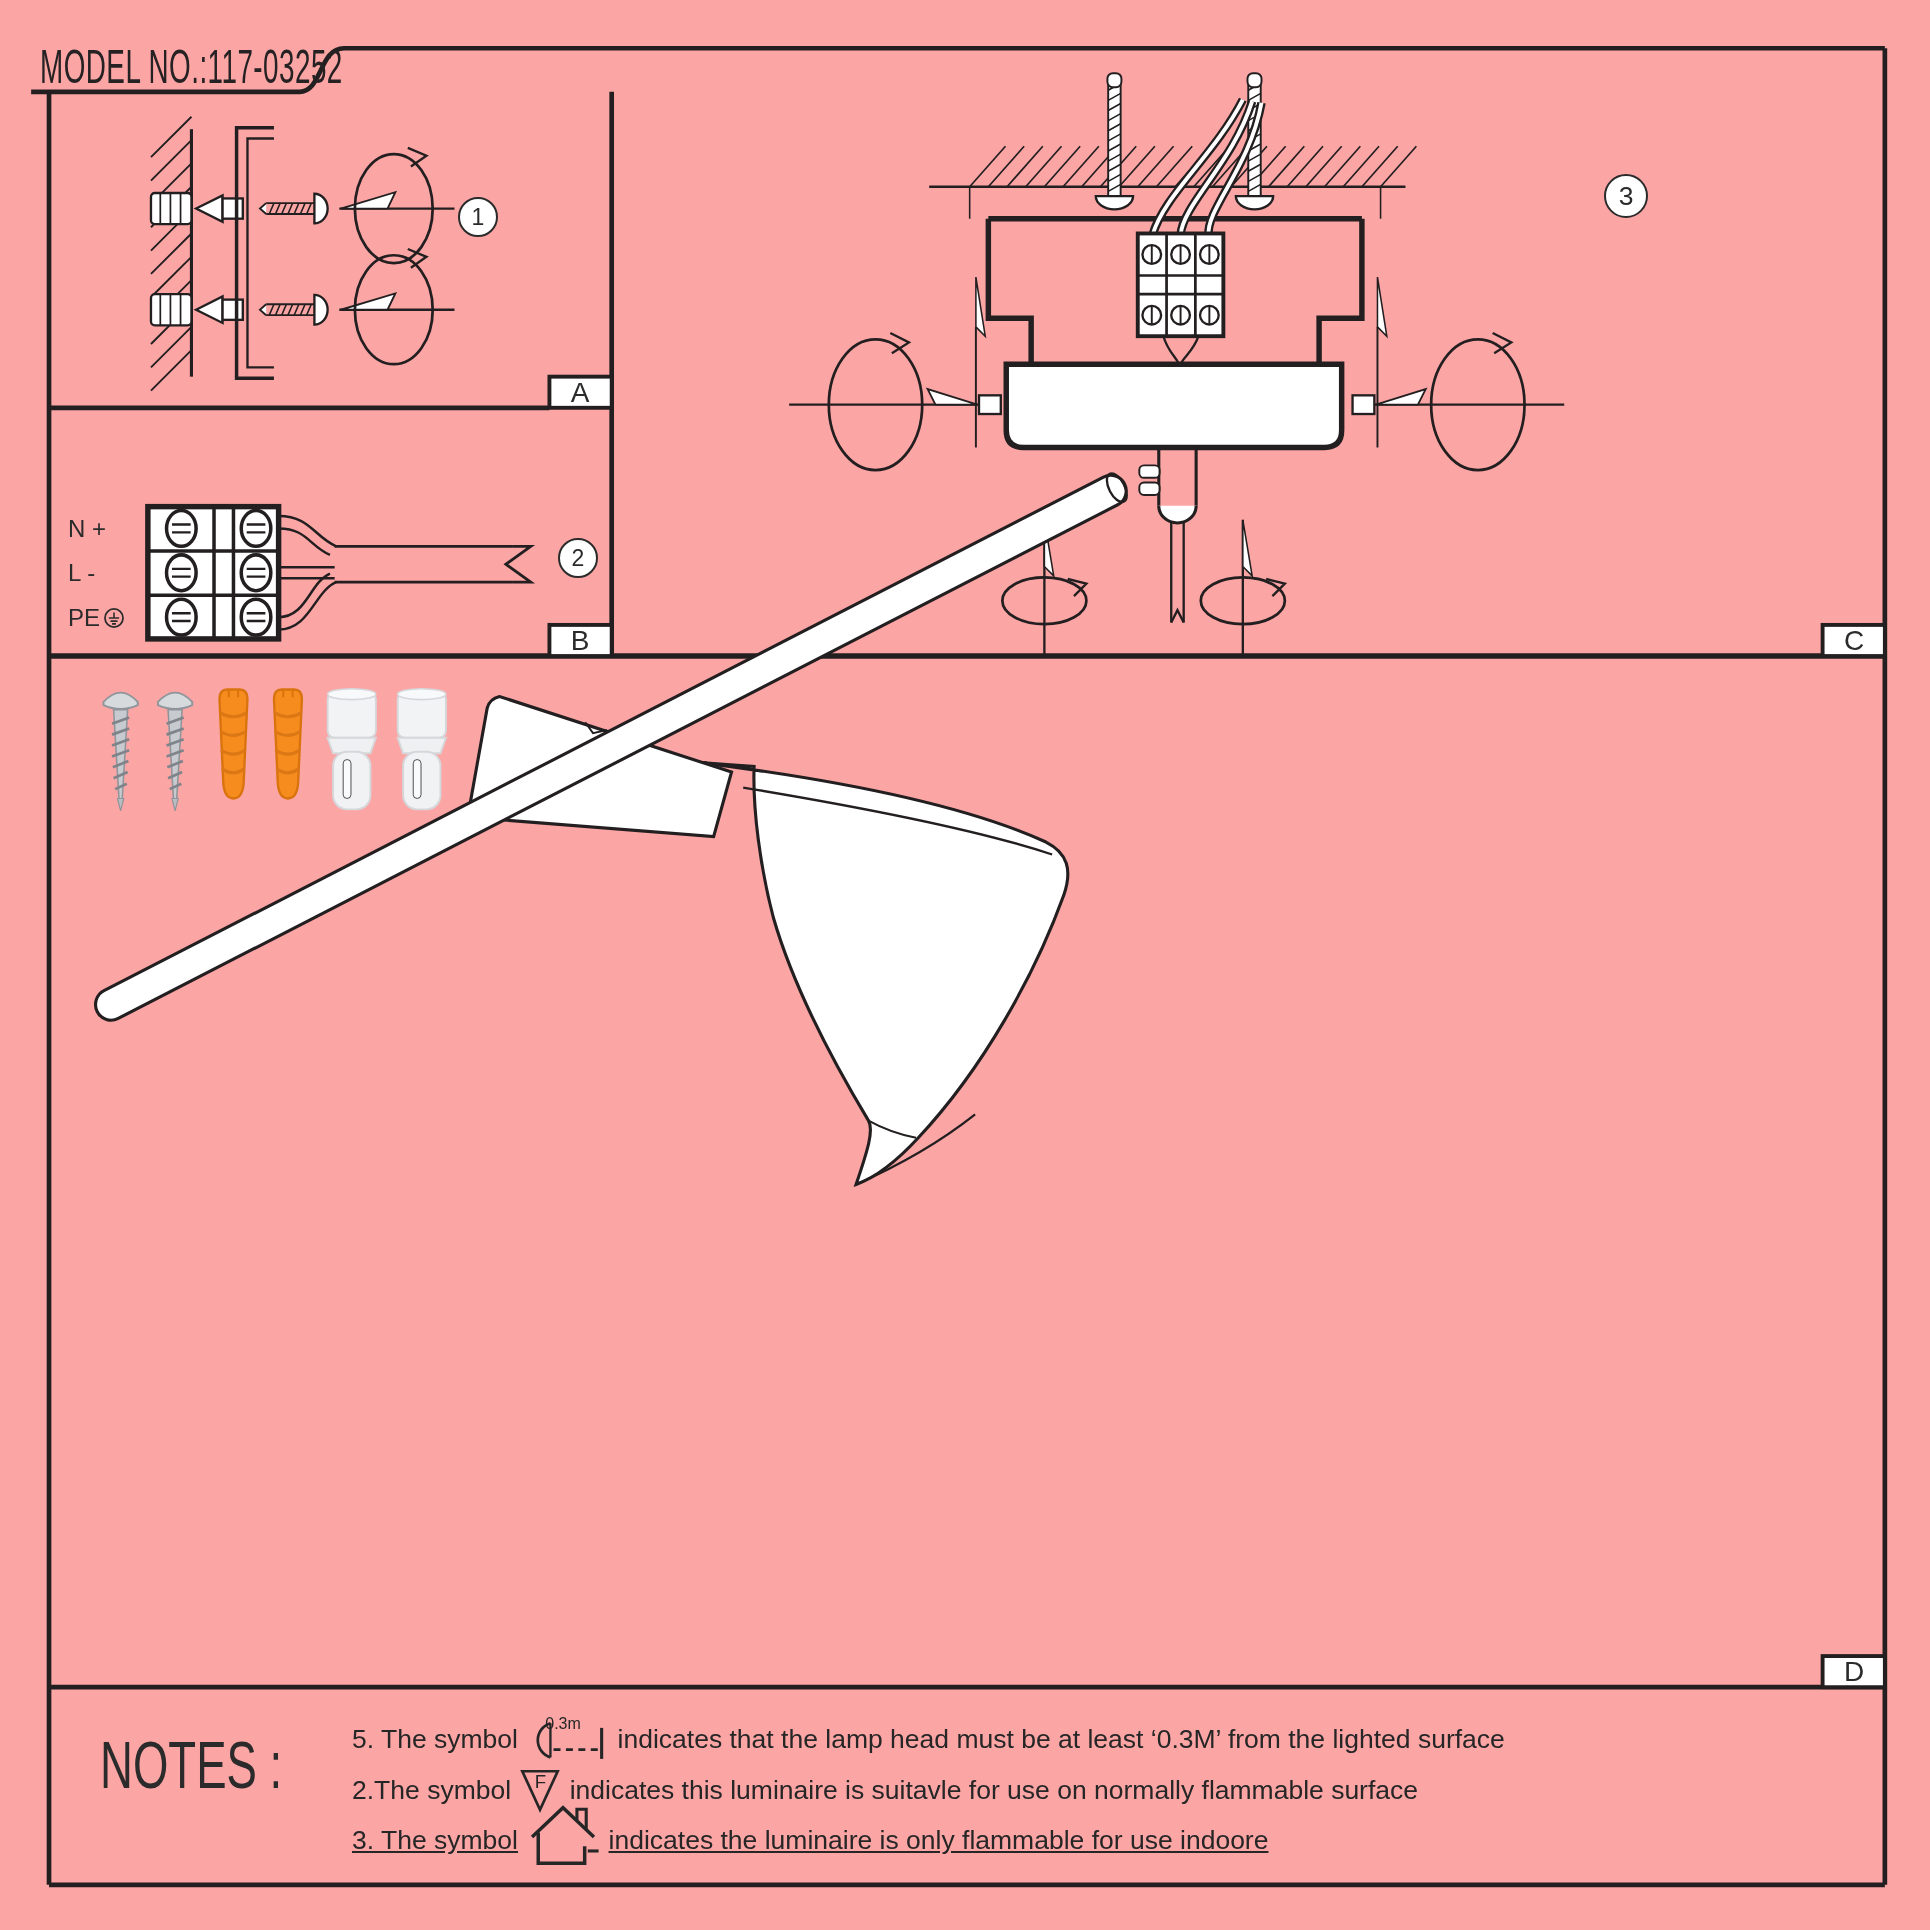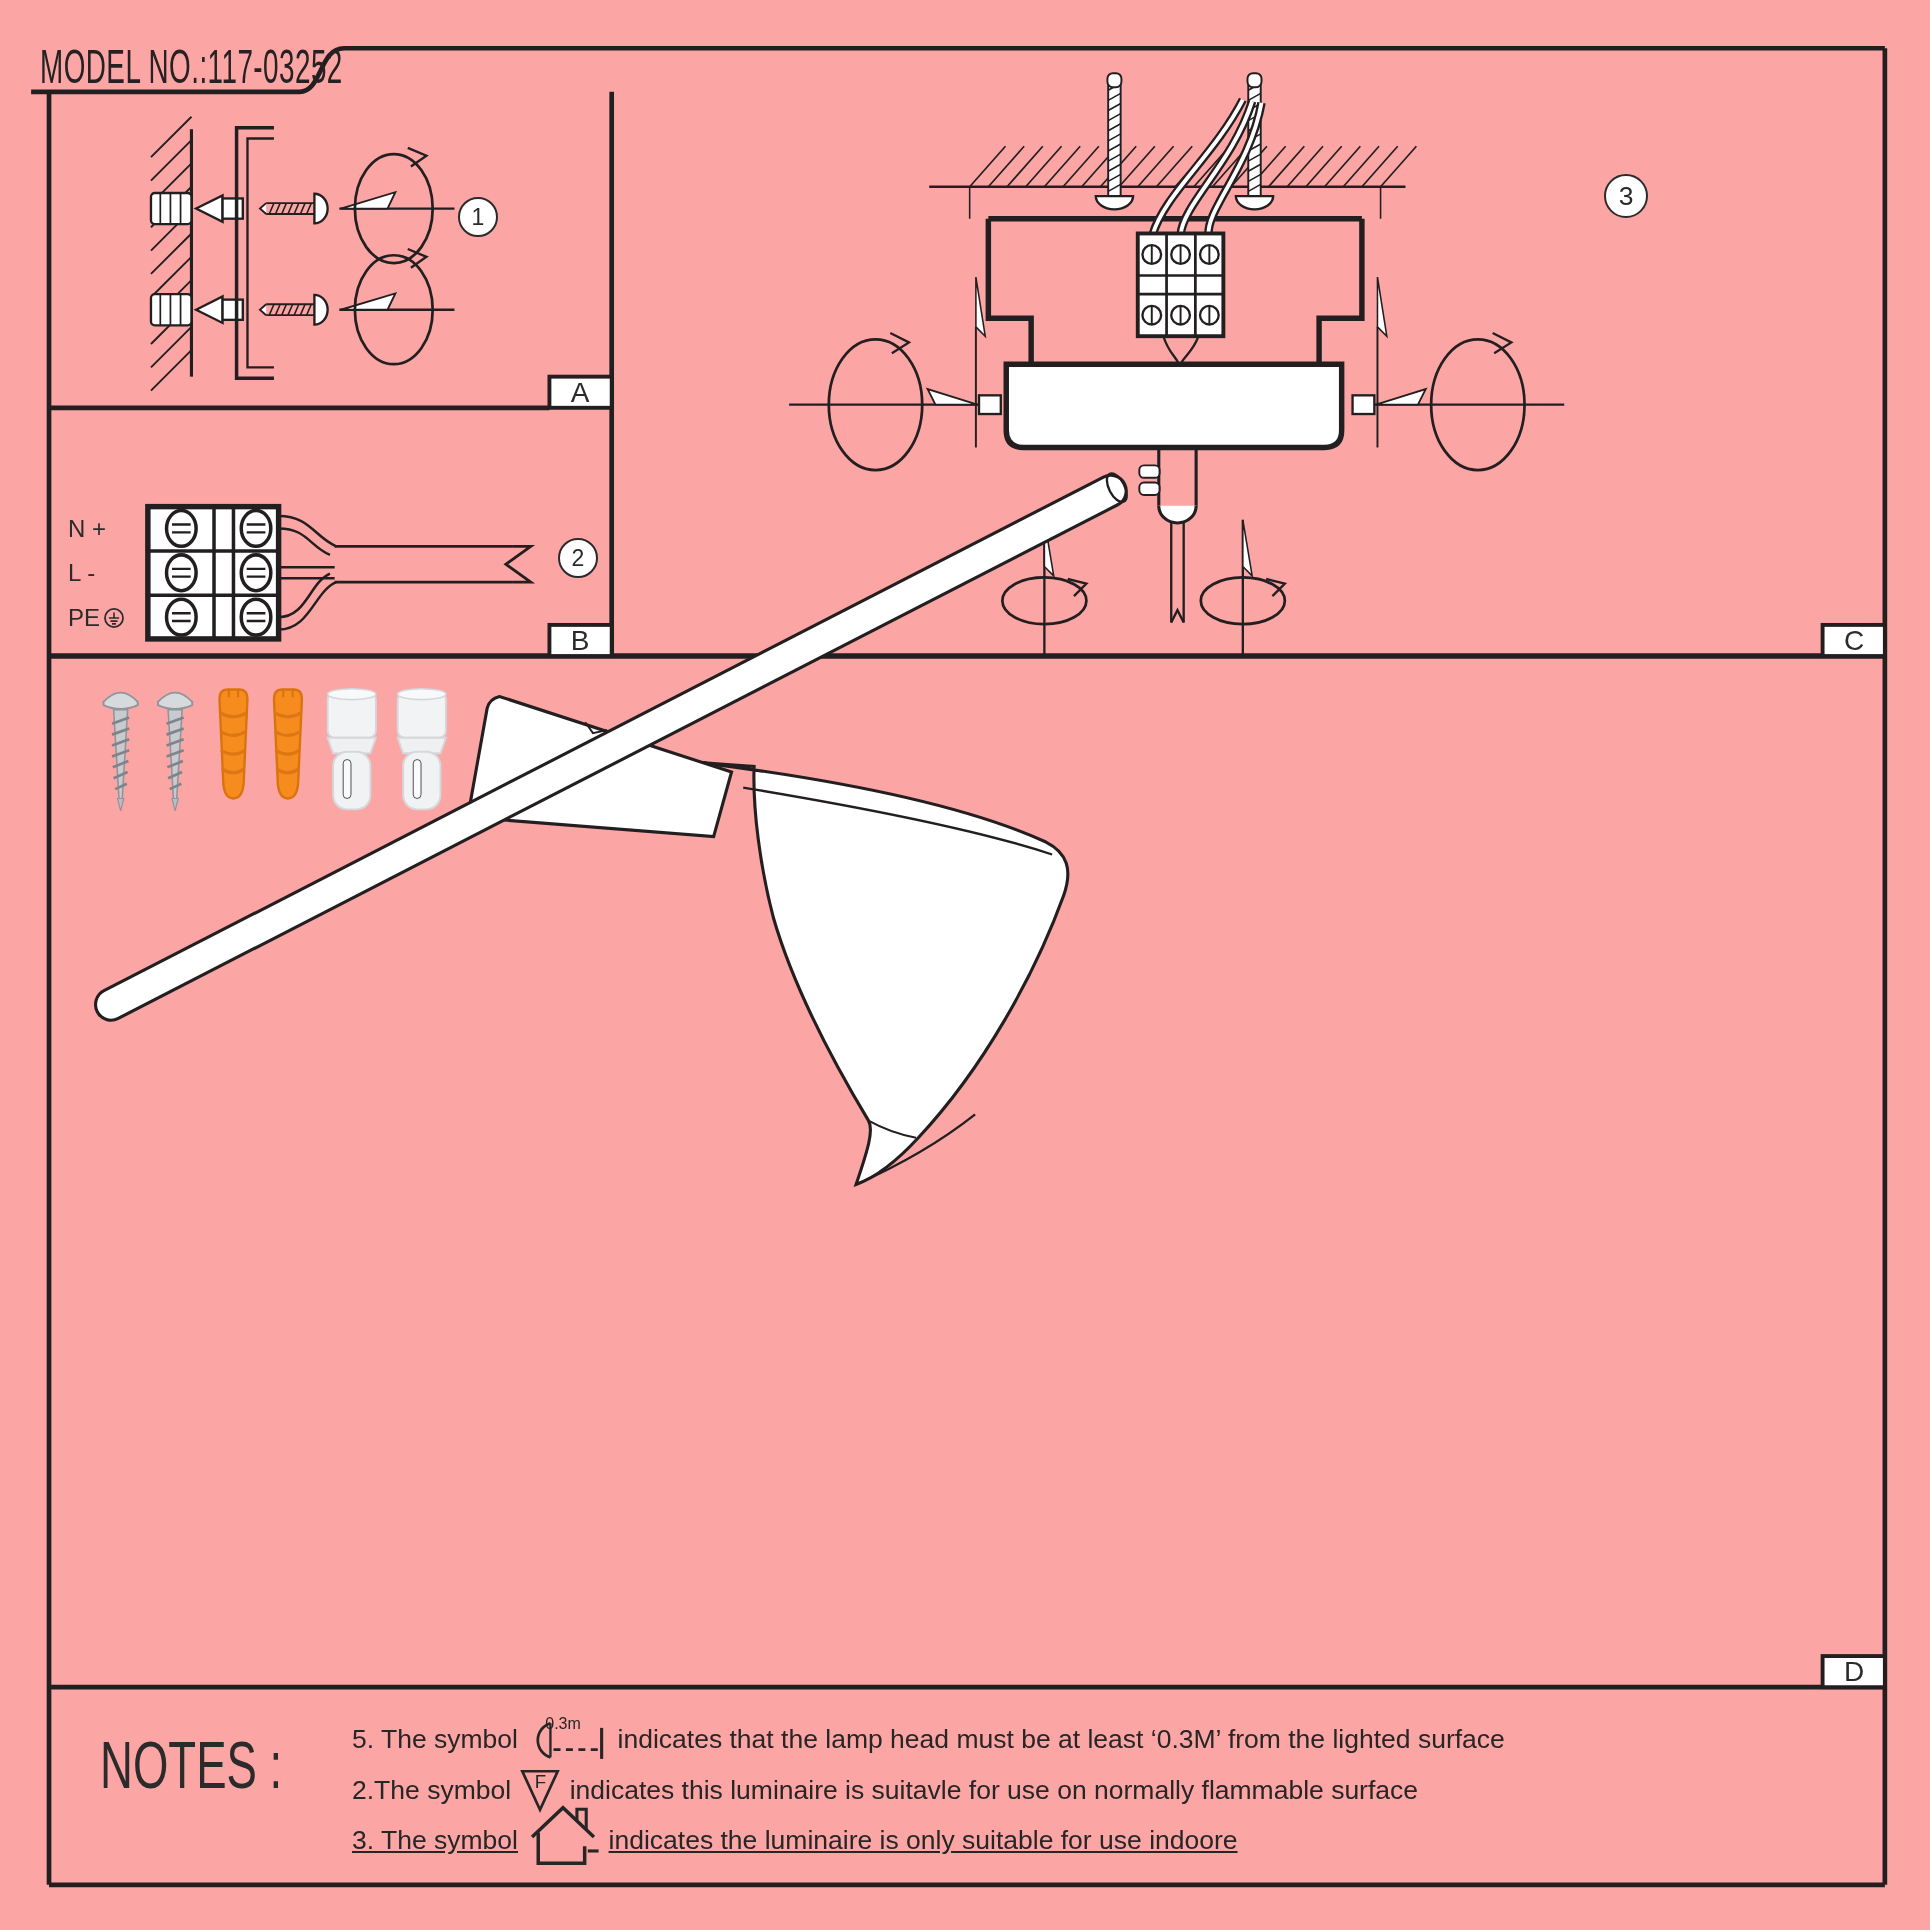--- a/index.html
+++ b/index.html
@@ -356,17 +356,17 @@
 <div class="abs note-row" style="top:1818px;text-decoration:underline;">
   <span>3. The symbol</span>
   <span class="note-sym" style="width:72px;height:65px;margin-top:-11px;">
     <svg width="72" height="65" viewBox="0 0 92 84" stroke="#262626" fill="none">
       <path d="M6 44 L46 6 L86 44" stroke-width="4.5"></path>
       <path d="M64 22 V8 H76 V34" stroke-width="4"></path>
       <path d="M14 38 V78 H74 V56" stroke-width="4.5"></path>
       <path d="M78 62 H92" stroke-width="4"></path>
     </svg>
   </span>
-  <span>indicates the luminaire is only suitable for use indoore</span>
+  <span>indicates the luminaire is only flammable for use indoore</span>
 </div>
 
 </div>
 
 
 </body></html>

